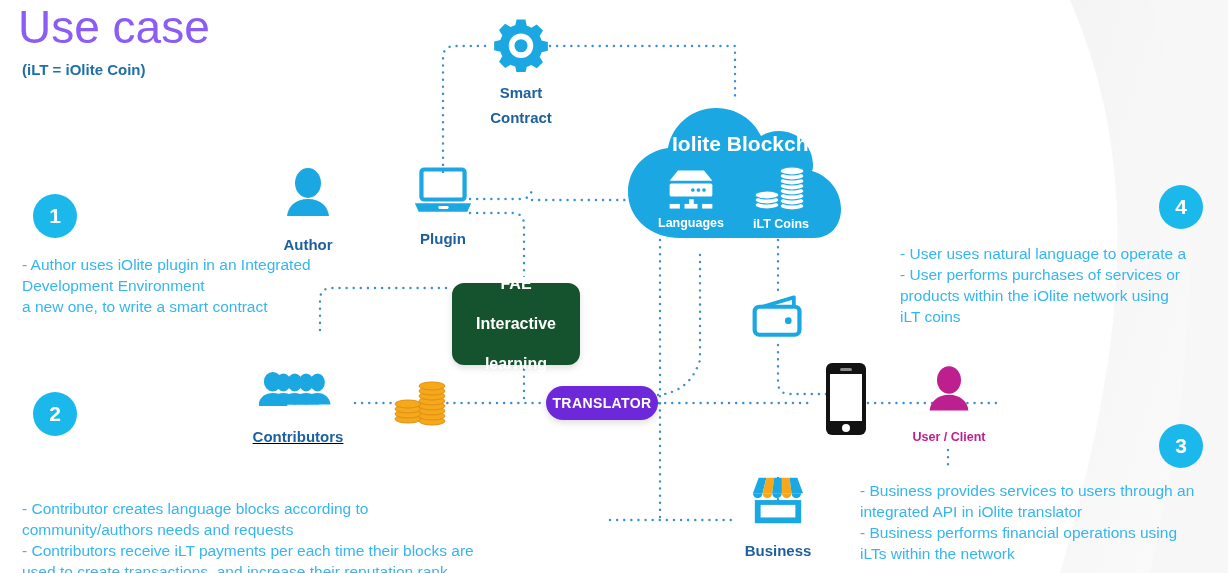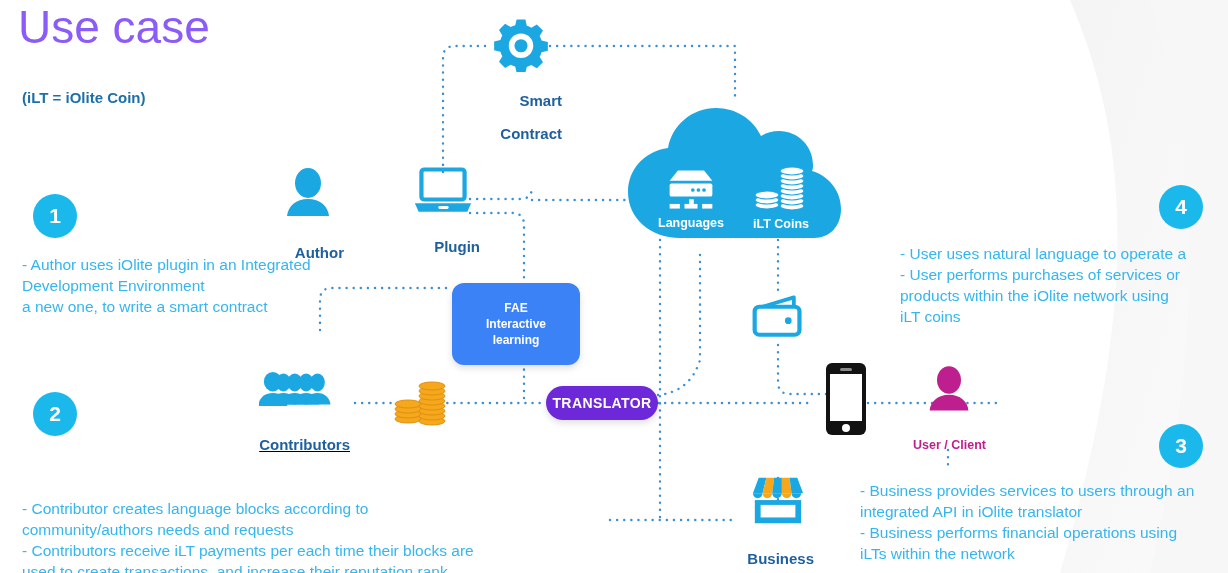--- a/index.html
+++ b/index.html
@@ -18,64 +18,65 @@
   .connectors{position:absolute;left:0;top:0;width:1228px;height:573px;z-index:1;}
 
   
   .title{
     position:absolute;left:18px;top:2px;
     font-size:46px;color:#8b5cf6;font-weight:400;letter-spacing:0px;
     line-height:50px;
   }
   .subtitle{
     position:absolute;left:22px;top:61px;
-    font-size:15px;color:#1E6FA8;font-weight:bold;margin-top:28px;
+    font-size:15px;color:#1E6FA8;font-weight:bold;
   }
 
   
   .badge{
     position:absolute;width:44px;height:44px;border-radius:50%;
     background:#1BB8EC;color:#ffffff;
     display:flex;align-items:center;justify-content:center;
     font-size:21px;font-weight:bold;z-index:4;
   }
 
   
   .para{
     position:absolute;z-index:4;
     color:#35B6EE;font-size:15.5px;line-height:21px;
   }
 
   
   .node{position:absolute;z-index:3;text-align:center;}
   .node .lbl{
     font-size:15px;font-weight:bold;color:#1E5F9E;
-    margin-top:16px;white-space:nowrap;text-align:right;
+    margin-top:8px;white-space:nowrap;
   }
   .node .lbl.magenta{color:#BE1F8E;font-size:12.5px;}
 
   
   .cloud{position:absolute;z-index:2;}
   .cloud-title{
     position:absolute;z-index:3;color:#ffffff;font-size:21px;font-weight:bold;
     white-space:nowrap;
   }
   .cloud-sub{
     position:absolute;z-index:3;color:#ffffff;font-size:12.5px;font-weight:bold;
     white-space:nowrap;
   }
 
   
   .fae{
     position:absolute;z-index:3;
     width:128px;height:82px;border-radius:12px;
-    background:#3b82f6;
+    background:#14532d;
     display:flex;flex-direction:column;align-items:center;justify-content:center;
-    color:#ffffff;font-size:12px;font-weight:bold;line-height:16px;
+    color:#ffffff;font-size:16px;font-weight:bold;line-height:16px;
     box-shadow:0 3px 7px rgba(0,0,0,.13);
+    gap:24px;
   }
   
   .translator{
     position:absolute;z-index:3;
     width:112px;height:34px;border-radius:17px;
     background:#6d28d9;
     display:flex;align-items:center;justify-content:center;
     color:#ffffff;font-size:14px;font-weight:bold;letter-spacing:.4px;
     box-shadow:0 3px 7px rgba(0,0,0,.13);
   }
@@ -235,20 +236,21 @@
     <div>learning</div>
   </div>
 
   <div class="translator" style="left:546px;top:386px;">
     <span>TRANSLATOR</span>
   </div>
 
   <svg class="cloud" style="left:614px;top:86px;" width="250" height="160" viewBox="0 0 250 160">
     <path fill="#1BA7E2" d="M66 152c-30 0-52-20-52-46 0-23 17-41 40-44 4-23 24-40 48-40 20 0 37 11 45 28 5-3 11-5 18-5 19 0 34 15 34 34 0 2 0 4-1 6 17 5 29 20 29 38 0 17-11 29-27 29z"></path>
   </svg>
+  <div class="cloud-title" style="left:672px;top:132px;">Iolite Blockchain</div>
 
   <div class="node" style="left:652px;top:168px;width:78px;">
     <svg width="52" height="44" viewBox="0 0 56 46">
       <path d="M14 2h28l9 11H5z" fill="#ffffff"></path>
       <rect x="5" y="16" width="46" height="14" rx="2" fill="#ffffff"></rect>
       <circle cx="36" cy="23" r="2" fill="#1BA7E2"></circle>
         <circle cx="42" cy="23" r="2" fill="#1BA7E2"></circle>
         <circle cx="30" cy="23" r="2" fill="#1BA7E2"></circle>
       <rect x="5" y="38" width="11" height="5" fill="#ffffff"></rect>
       <rect x="21" y="38" width="14" height="5" fill="#ffffff"></rect>

